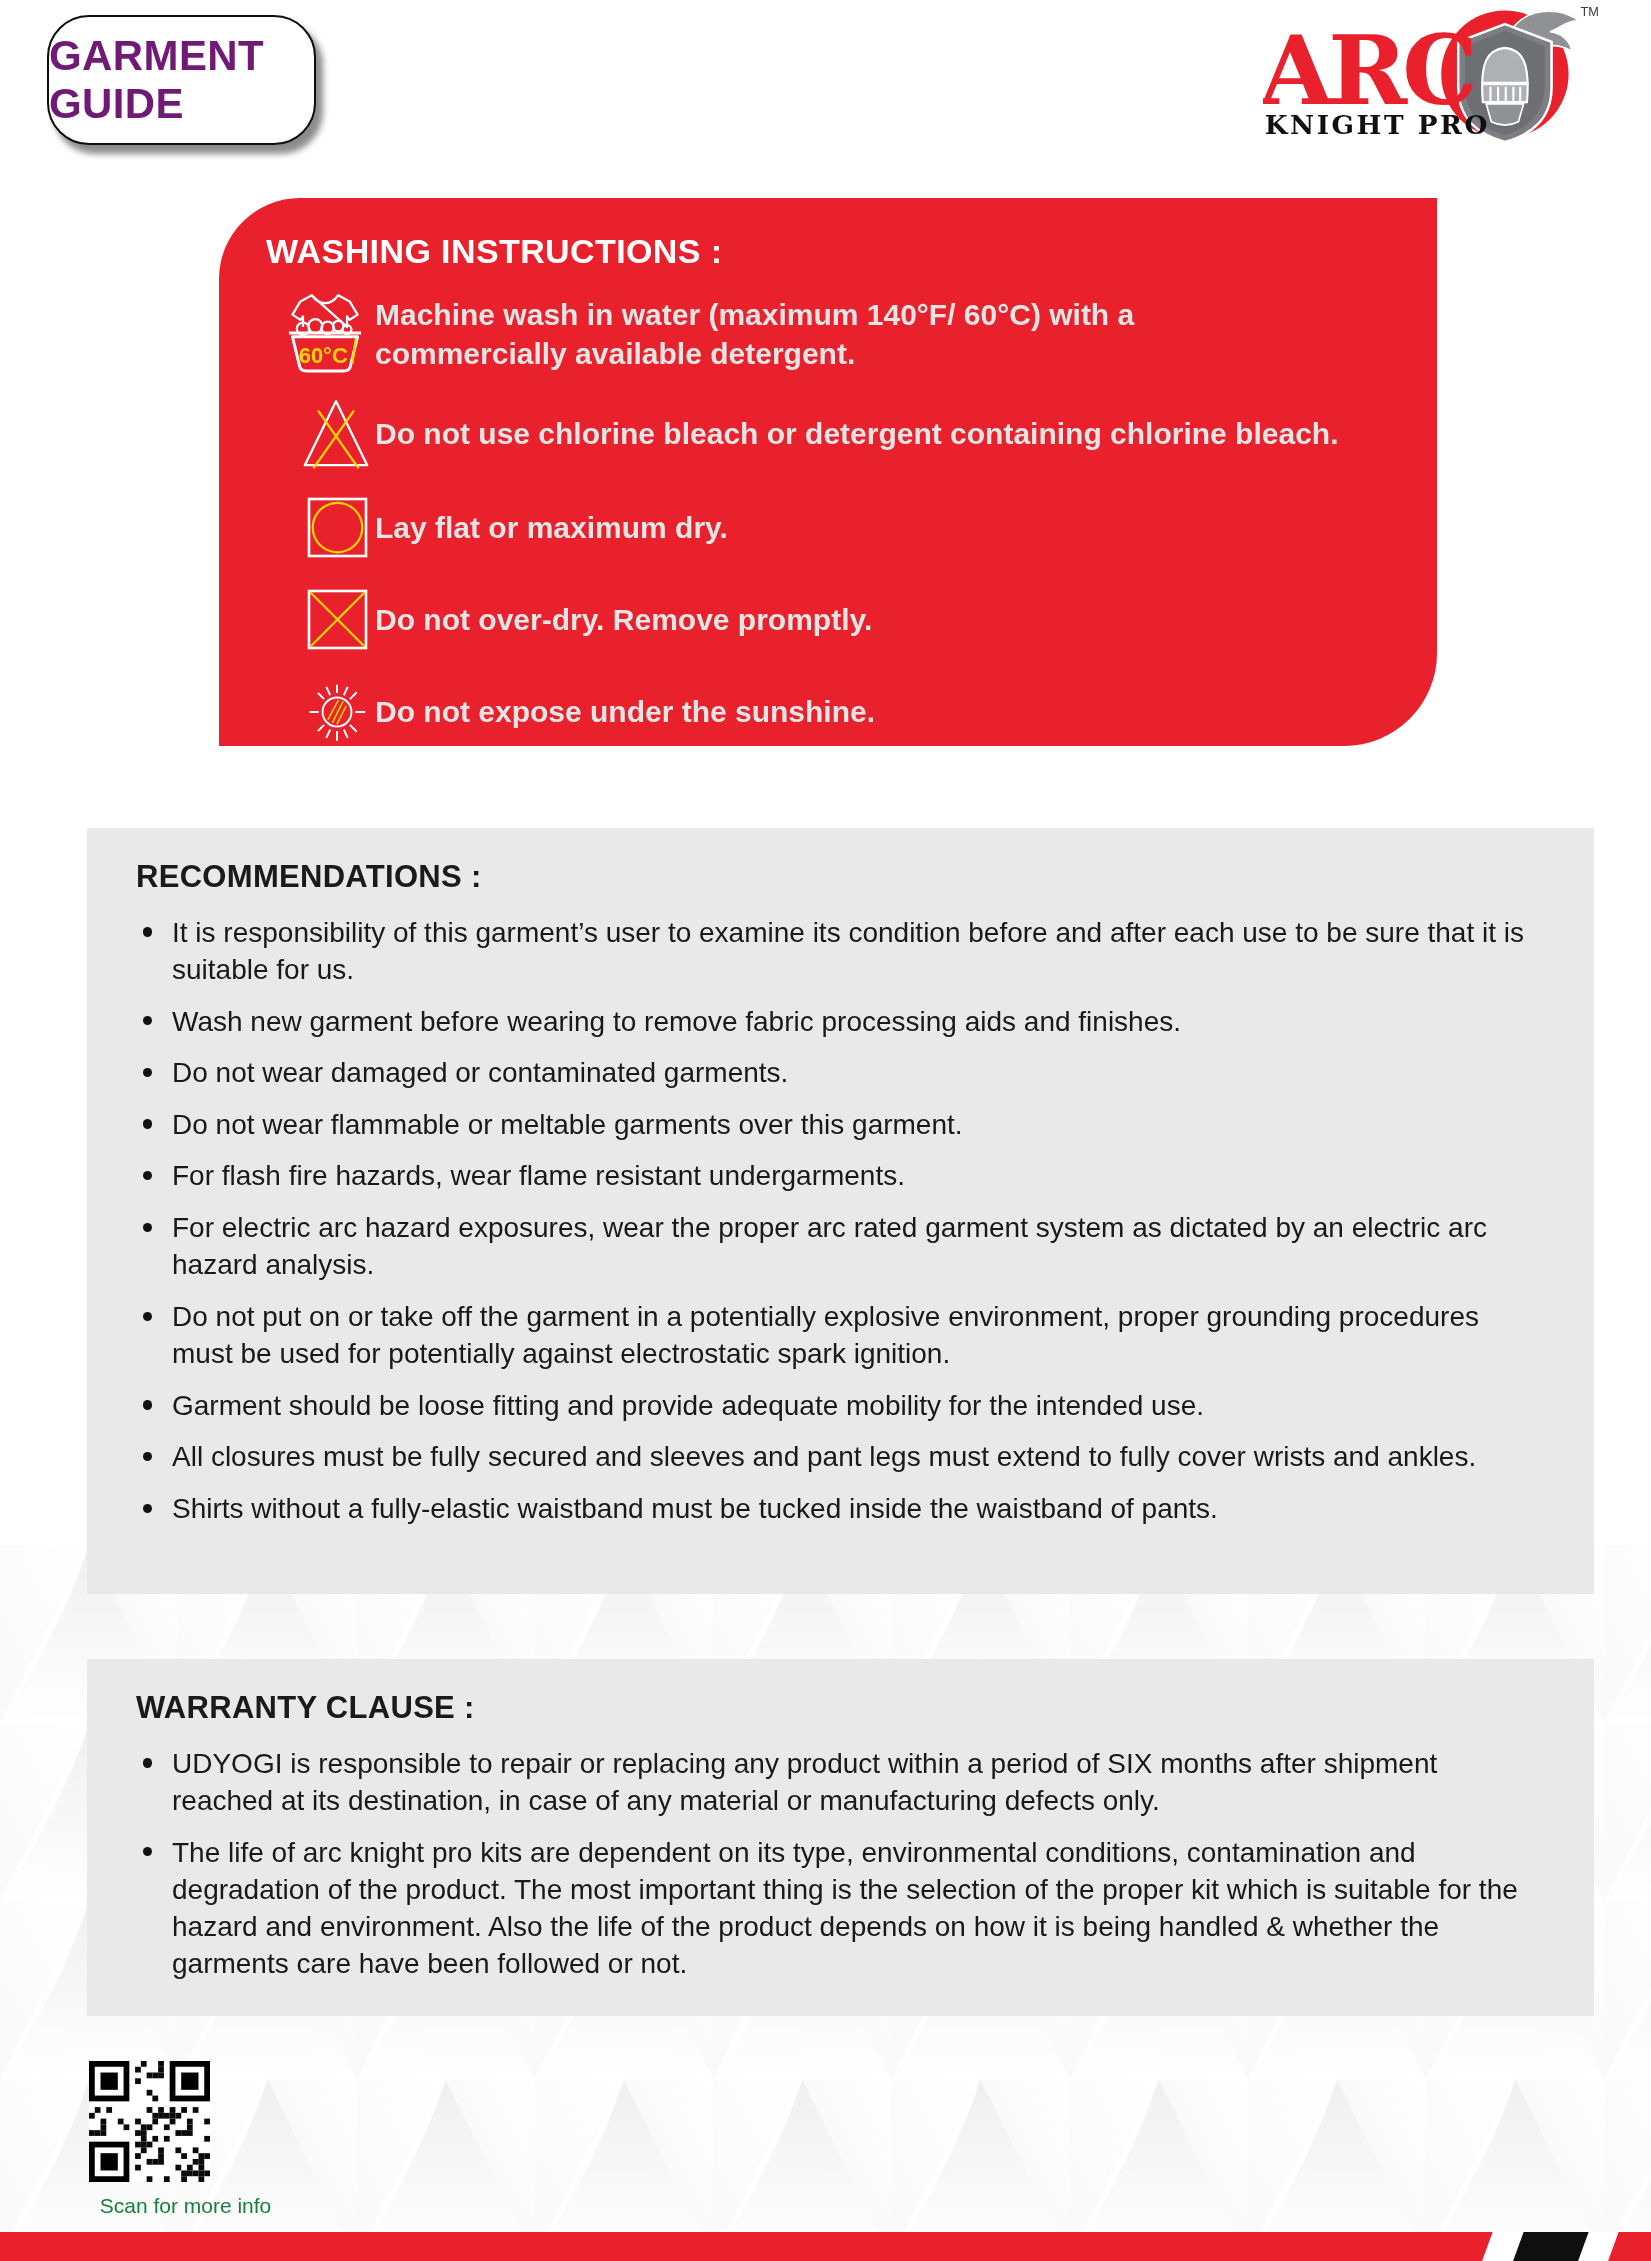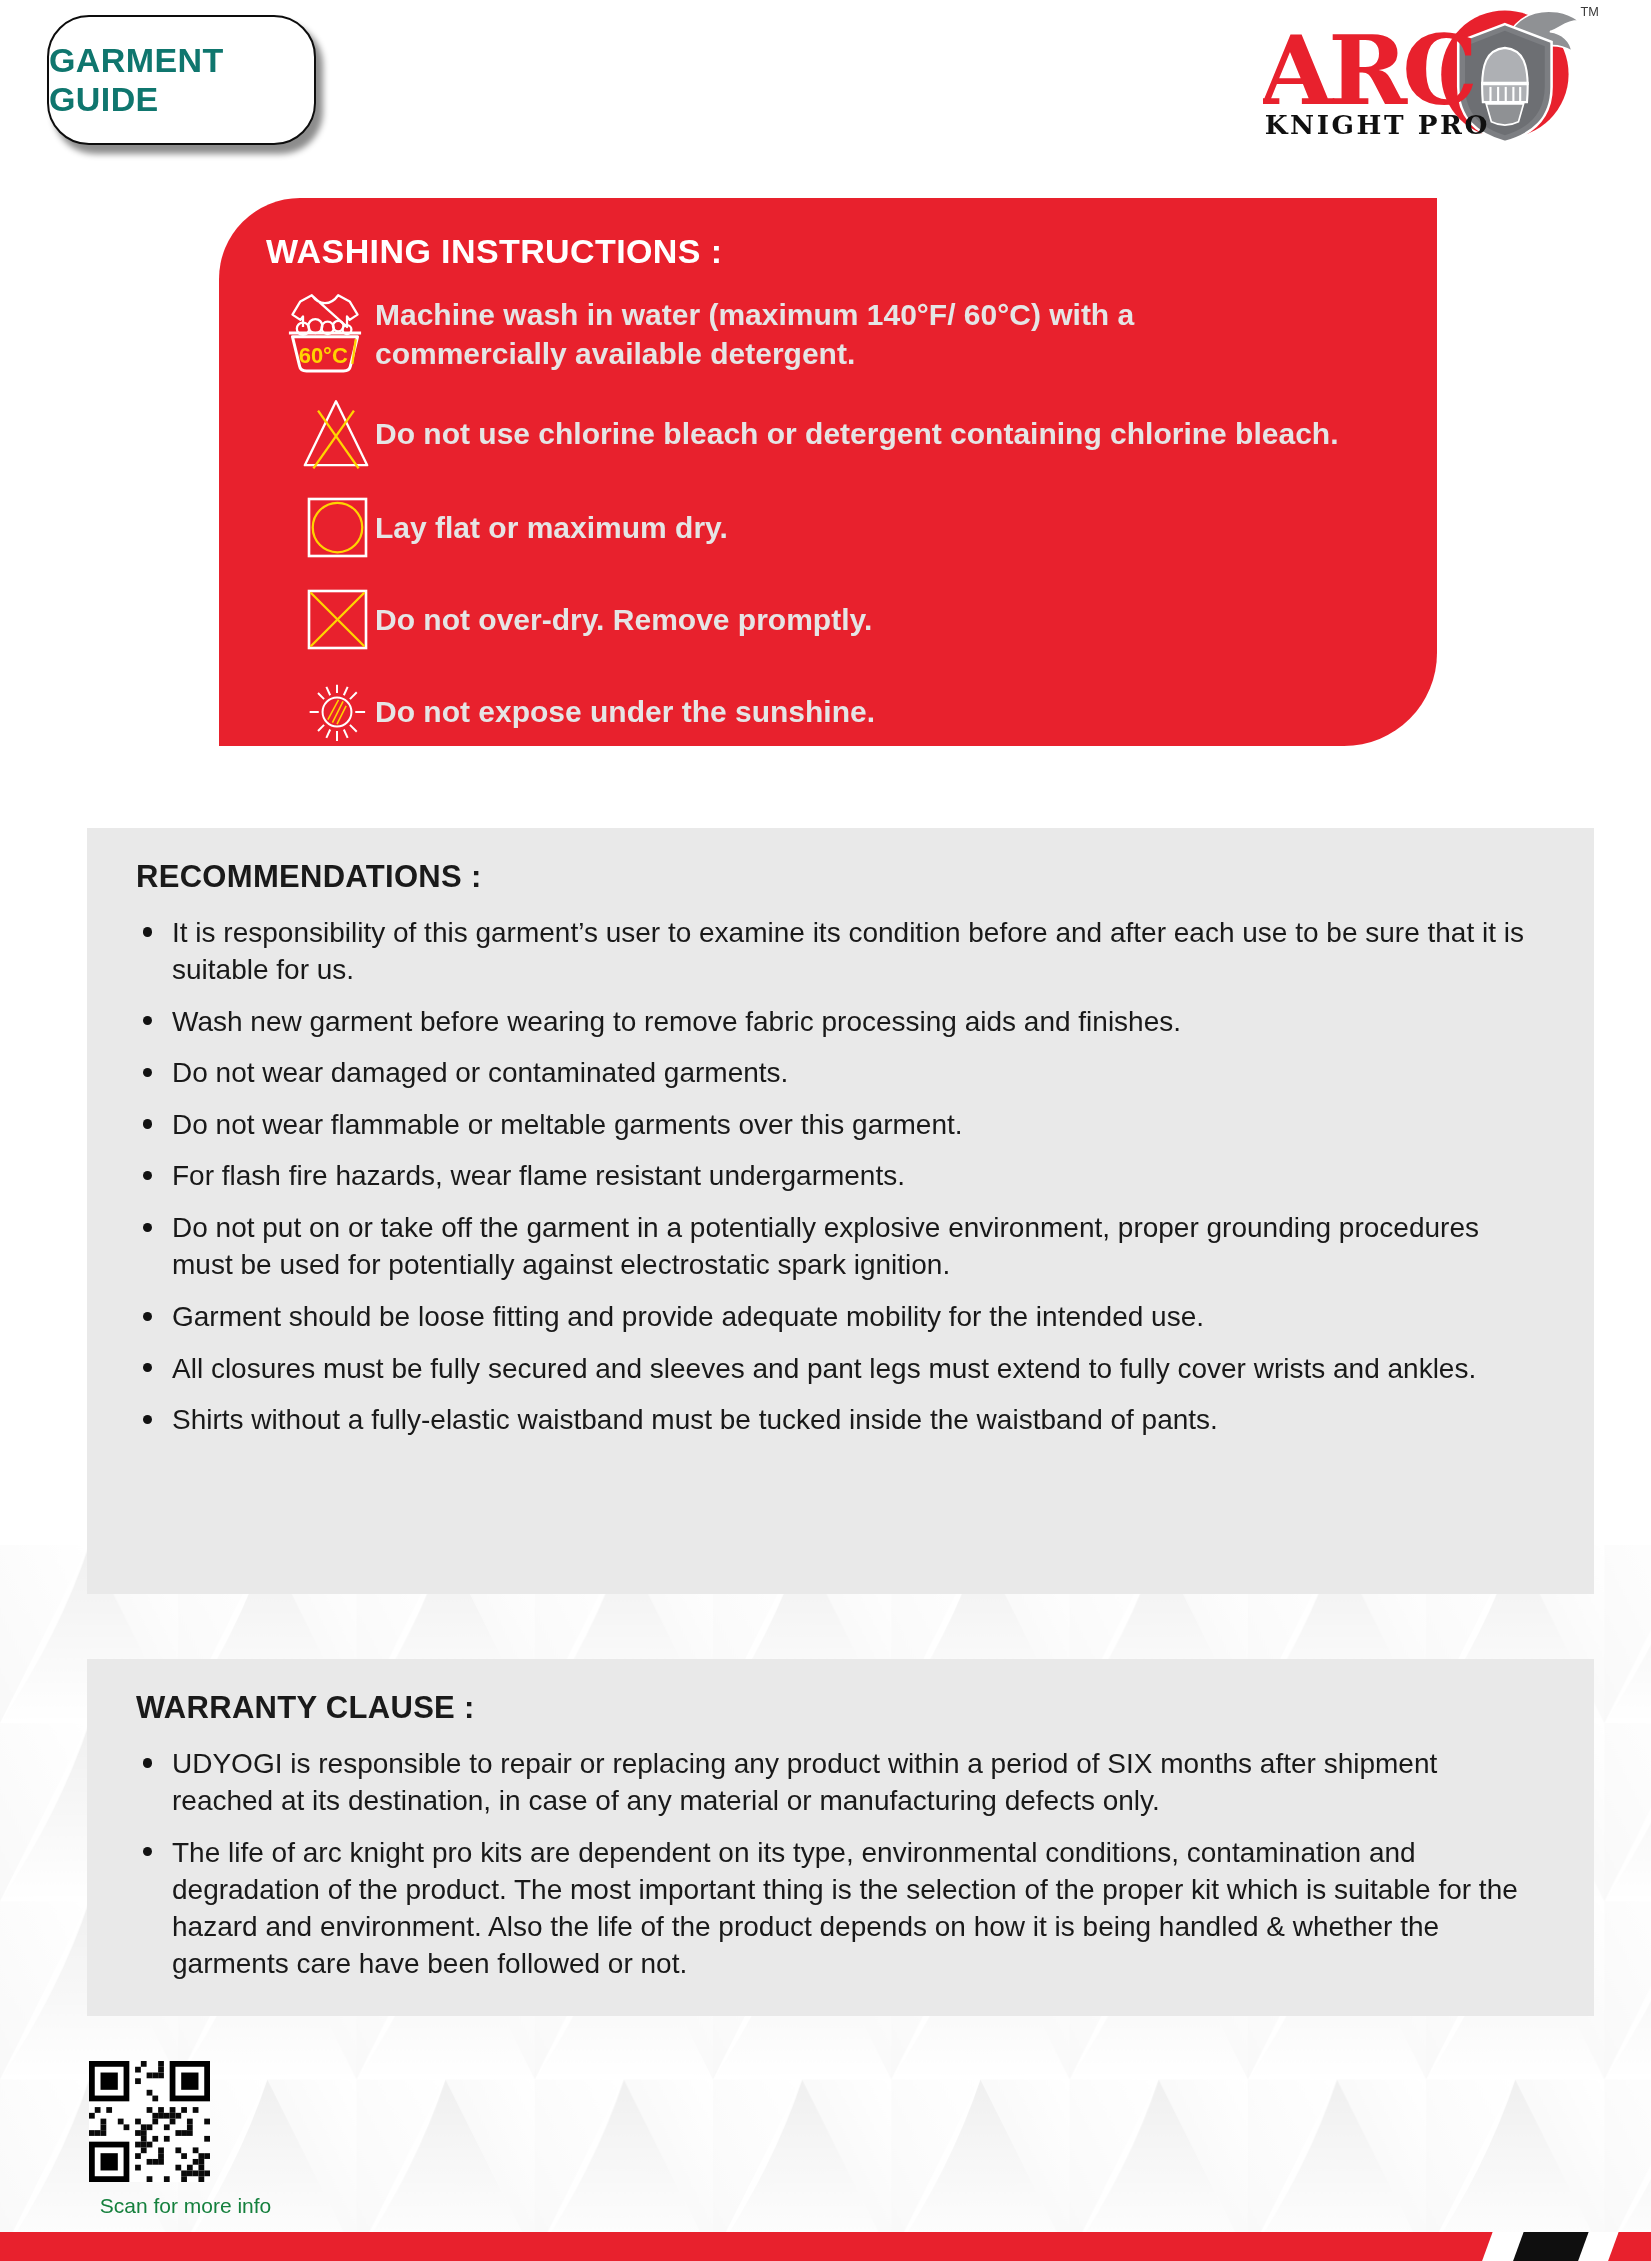--- a/index.html
+++ b/index.html
@@ -6,21 +6,21 @@
   .page{position:relative;width:1652px;height:2261px;background:#fff;overflow:hidden;
         font-family:"Liberation Sans",sans-serif;}
 
   
   .bg-pattern{position:absolute;left:0;top:1545px;width:1652px;height:716px;z-index:0;}
 
   
   .title-pill{position:absolute;left:47px;top:15.3px;width:265px;height:126px;background:#fff;
               border:2.5px solid #0d0d0d;border-radius:42px;display:flex;align-items:center;
               justify-content:center;box-shadow:6.8px 8.5px 6px rgba(0,0,0,.45);z-index:3;}
-  .title-pill span{font-size:34px;font-weight:700;color:#0f766e;letter-spacing:0.4px;}
+  .title-pill span{font-size:42px;font-weight:700;color:#701a75;letter-spacing:0.4px;}
 
   
   .logo{position:absolute;left:1263px;top:1.7px;width:348px;height:146px;z-index:3;}
 
   
   .wash-box{position:absolute;left:219px;top:198px;width:1218px;height:548px;background:#E8212D;
             border-radius:81px 0 93px 0;box-sizing:border-box;padding:34px 47px 20.4px;z-index:2;}
   .wash-heading{color:#fff;font-size:34px;font-weight:700;letter-spacing:0.4px;margin:0 0 18.7px;}
   .wash-item{display:flex;align-items:center;margin-bottom:17px;}
   .wash-icon{width:109px;flex:0 0 109px;display:flex;justify-content:flex-end;align-items:center;}
@@ -192,20 +192,21 @@
   </section>
 
   <section class="panel panel-rec">
     <h2>RECOMMENDATIONS :</h2>
     <ul>
       <li>It is responsibility of this garment’s user to examine its condition before and after each use to be sure that it is suitable for us.</li>
       <li>Wash new garment before wearing to remove fabric processing aids and finishes.</li>
       <li>Do not wear damaged or contaminated garments.</li>
       <li>Do not wear flammable or meltable garments over this garment.</li>
       <li>For flash fire hazards, wear flame resistant undergarments.</li>
+      <li>For electric arc hazard exposures, wear the proper arc rated garment system as dictated by an electric arc hazard analysis.</li>
       <li>Do not put on or take off the garment in a potentially explosive environment, proper grounding procedures must be used for potentially against electrostatic spark ignition.</li>
       <li>Garment should be loose fitting and provide adequate mobility for the intended use.</li>
       <li>All closures must be fully secured and sleeves and pant legs must extend to fully cover wrists and ankles.</li>
       <li>Shirts without a fully-elastic waistband must be tucked inside the waistband of pants.</li>
     </ul>
   </section>
 
   <section class="panel panel-warr">
     <h2>WARRANTY CLAUSE :</h2>
     <ul>

